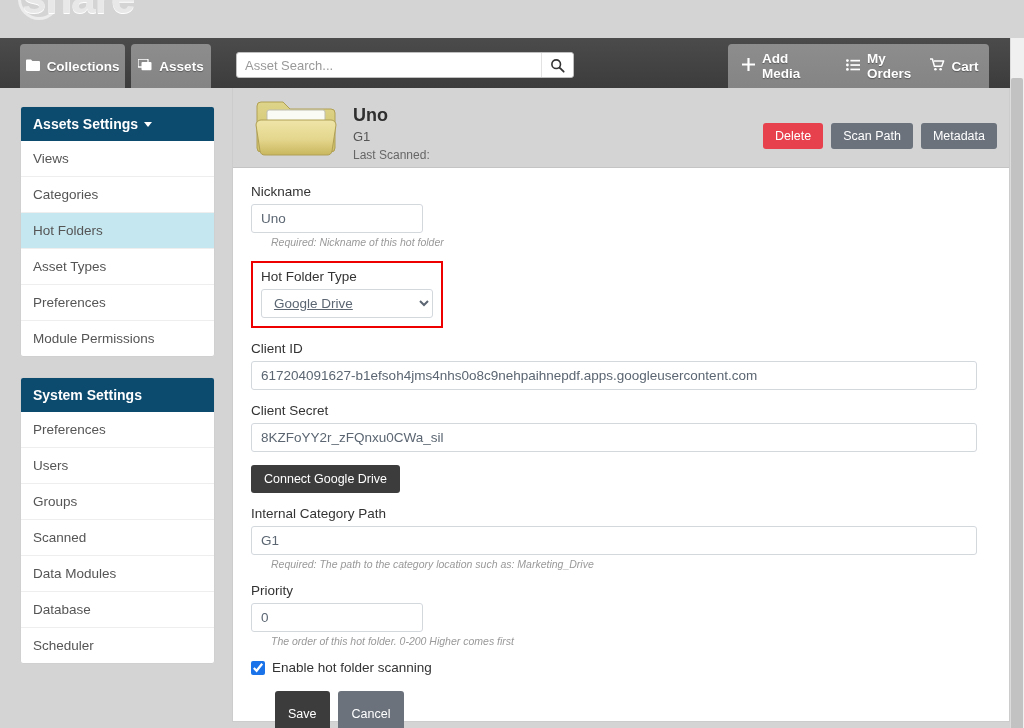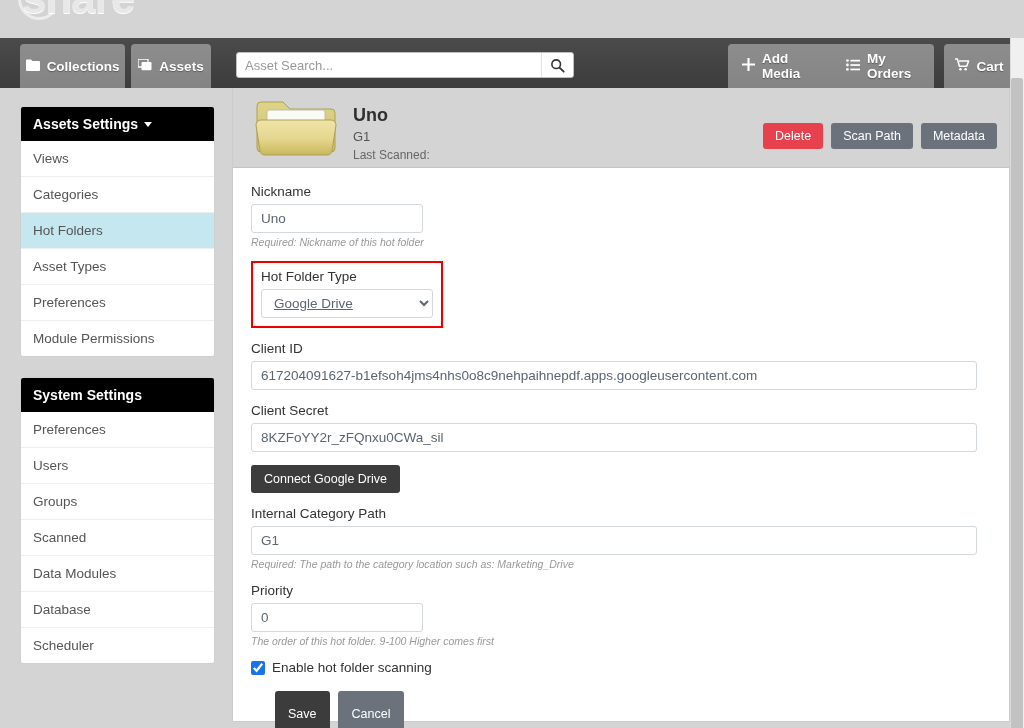--- a/index.html
+++ b/index.html
@@ -64,21 +64,21 @@
     color: #fff;
     font-size: 13.5px; font-weight: bold;
     display: flex; align-items: center; justify-content: center;
     gap: 7px;
     padding: 0 14px;
     cursor: pointer;
     text-shadow: 0 1px 1px rgba(0,0,0,.35);
   }
   #btn-add-media { left: 728px; width: 114px; }
   #btn-my-orders { left: 832px; width: 102px; }
-  #btn-cart     { left: 944px; width: 70px; }
+  #btn-cart     { left: 919px; width: 70px; }
 
   #search-wrap {
     position: absolute; left: 236px; top: 14px;
     width: 338px; height: 26px;
     background: #fff;
     border: 1px solid #bfbfbf;
     border-radius: 3px;
     display: flex; align-items: center;
   }
   #search-input {
@@ -101,21 +101,21 @@
   #sidebar { position: absolute; left: 20px; top: 106px; width: 195px; }
 
   .panel {
     background: #fff;
     border: 1px solid #d0d0d0;
     border-radius: 3px;
     margin-bottom: 20px;
     overflow: hidden;
   }
   .panel-head {
-    background: #000000;
+    background: #0c4a6e;
     color: #fff;
     font-size: 14px; font-weight: bold;
     padding: 9px 12px;
     display: flex; align-items: center; gap: 6px;
   }
   .side-item {
     padding: 10px 12px;
     font-size: 13.5px;
     color: #555;
     border-bottom: 1px solid #eee;
@@ -189,20 +189,21 @@
     font-family: "Liberation Sans", sans-serif;
     outline: none;
     background: #fff;
   }
   .txt.sm   { width: 172px; }
   .txt.wide { width: 726px; }
   .hint {
     font-size: 10.5px; color: #999;
     font-style: italic;
     margin-top: 3px;
+    margin-left: 20px;
   }
   .group { margin-bottom: 13px; }
 
   #hot-folder-type-group {
     border: 2px solid #ee0000;
     padding: 6px 8px 8px 8px;
     display: inline-block;
     margin-bottom: 13px;
   }
   .sel {
@@ -452,21 +453,21 @@
 
     <div class="group">
       <div class="field-label">Internal Category Path</div>
       <input class="txt wide" type="text" value="G1" style="">
       <div class="hint">Required: The path to the category location such as: Marketing_Drive</div>
     </div>
 
     <div class="group">
       <div class="field-label">Priority</div>
       <input class="txt sm" type="text" value="0" style="">
-      <div class="hint">The order of this hot folder. 9-100 Higher comes first</div>
+      <div class="hint">The order of this hot folder. 0-200 Higher comes first</div>
     </div>
 
     <div id="check-row">
       <input type="checkbox" checked="" style="">
       <span id="check-label">Enable hot folder scanning</span>
     </div>
 
     <div id="save-row">
       <button class="dark-btn">Save</button>
       <button class="grey-btn">Cancel</button>

